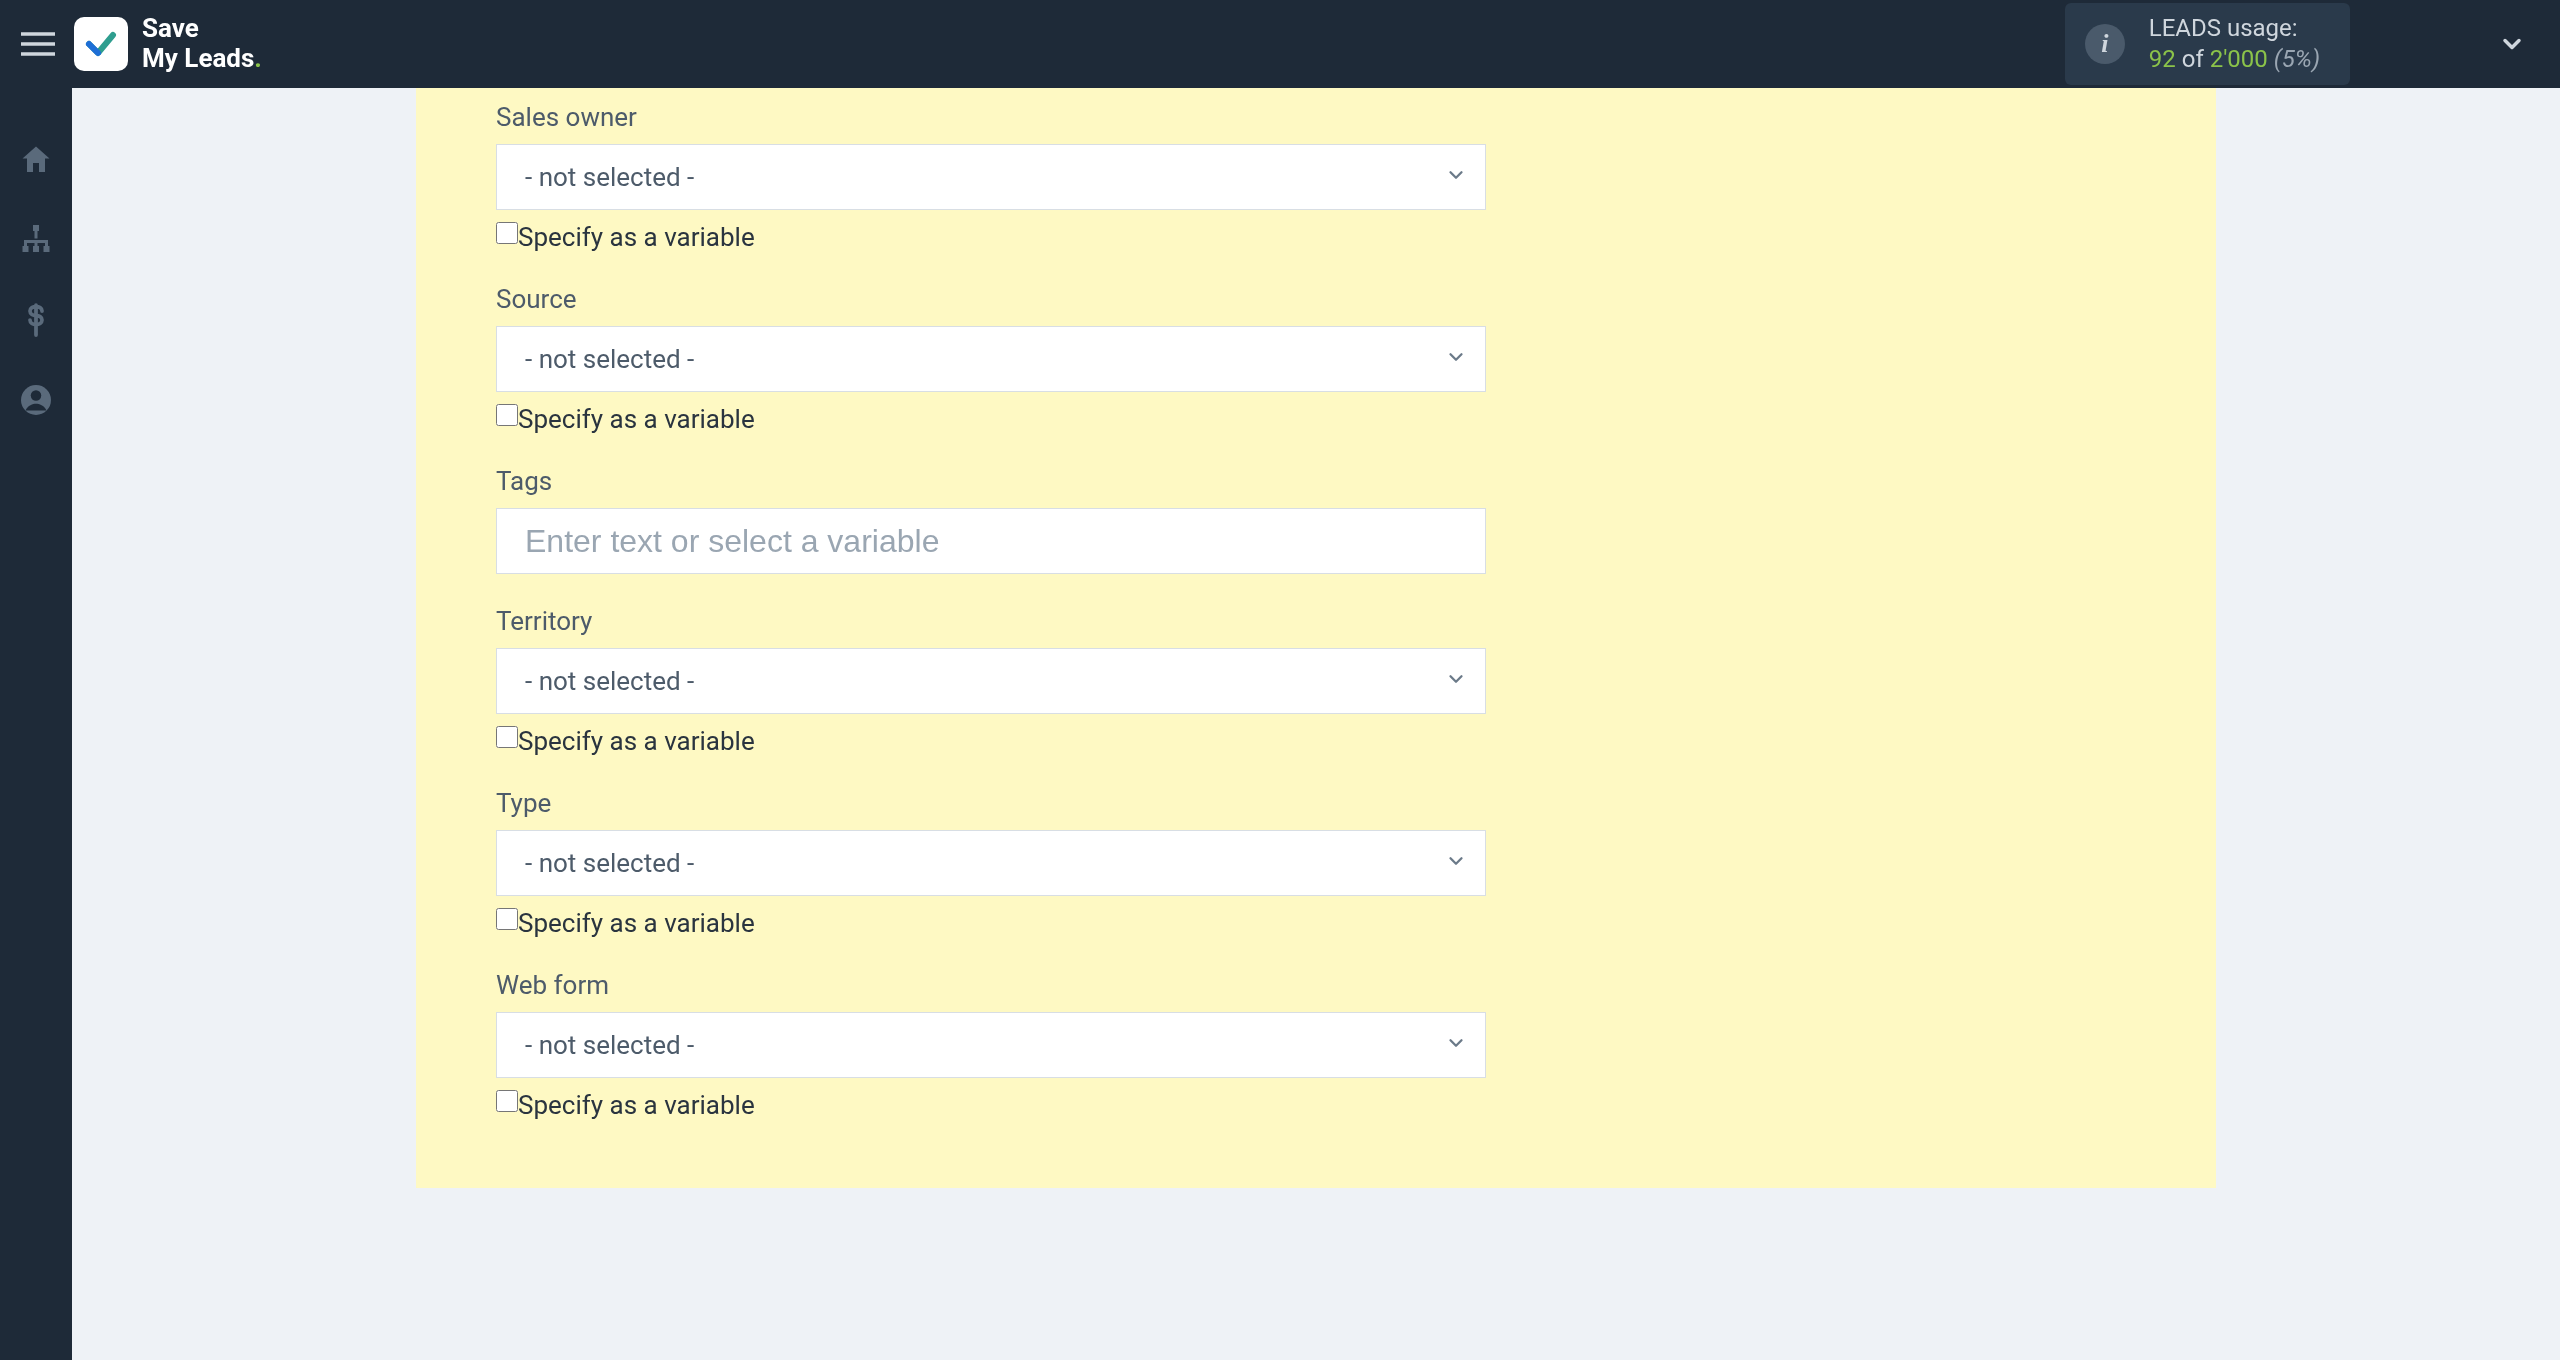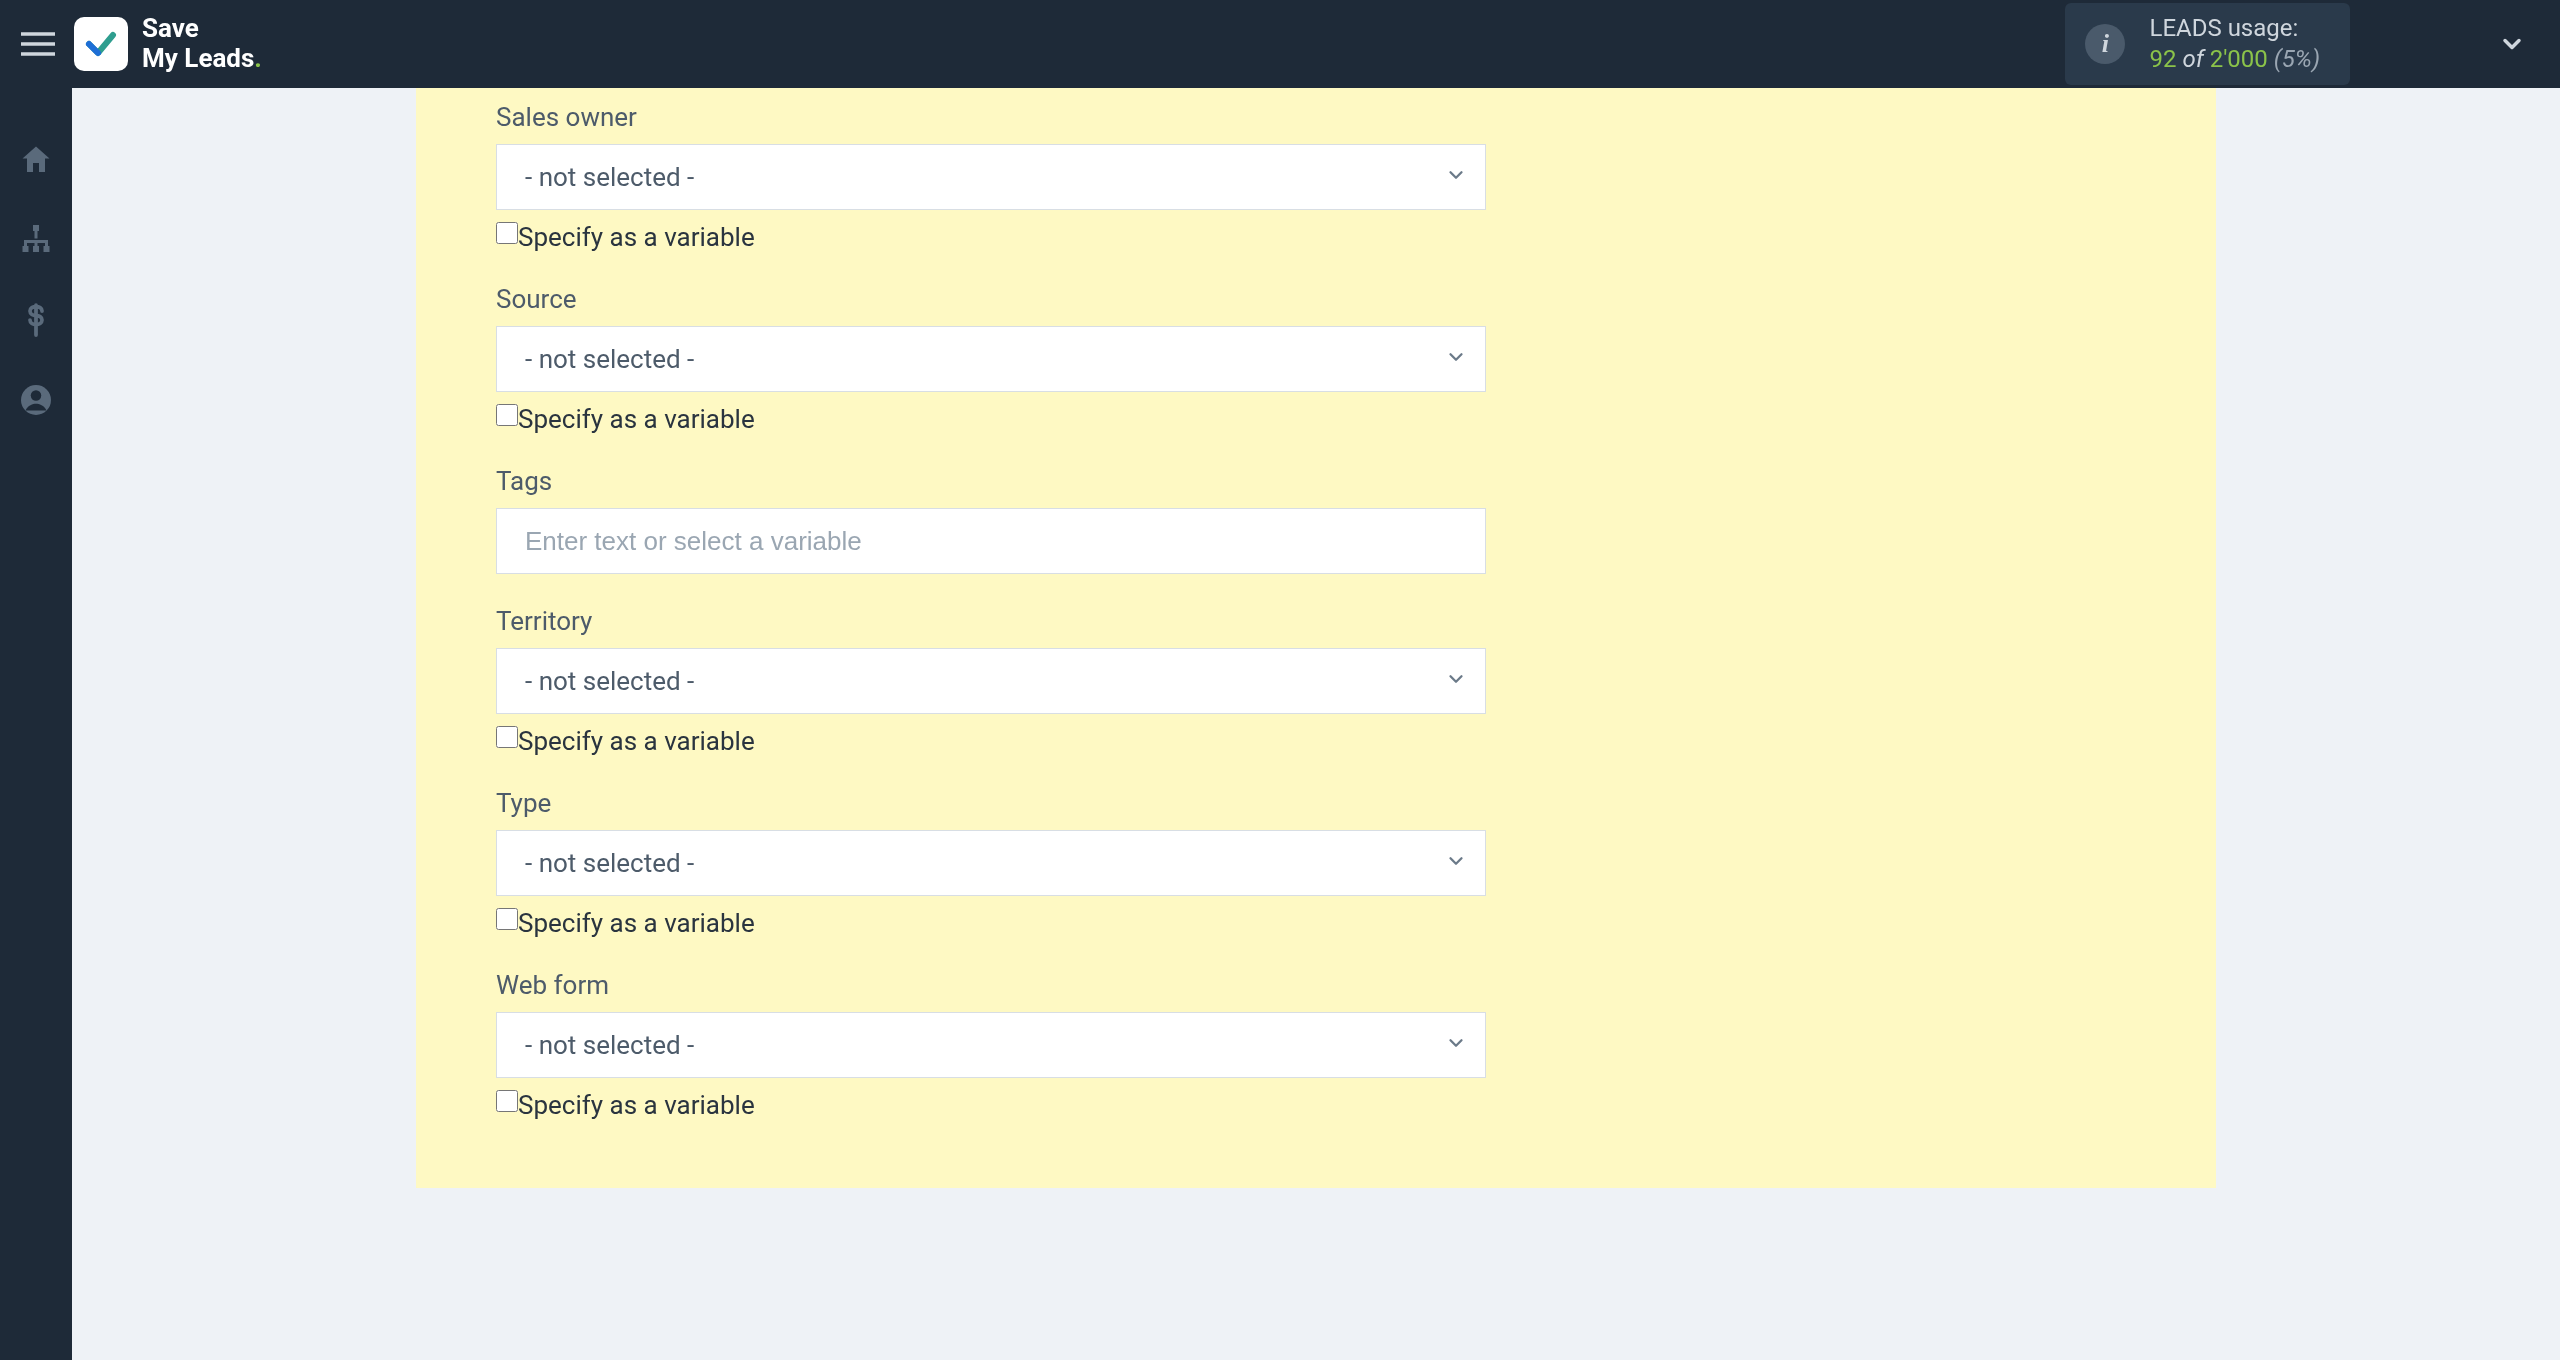--- a/index.html
+++ b/index.html
@@ -55,21 +55,21 @@
   }
   .usage-icon {
     width: 40px; height: 40px; border-radius: 50%;
     background: #4a5a6b;
     color: #cfd6dd; font-weight: 900; font-family: Georgia, serif;
     font-size: 26px; font-style: italic;
     display: flex; align-items: center; justify-content: center;
   }
   .usage-text { font-size: 24px; line-height: 1.3; color: #cfd6dd; }
   .usage-text .current { color: #8bc34a; }
-  .usage-text .of { font-style: italic; }
+  .usage-text .of { }
   .usage-text .total { color: #8bc34a; }
   .usage-text .pct { font-style: italic; color: #9aa6b2; }
 
   .account-wrap {
     display: flex; align-items: center; gap: 18px;
   }
   .account-avatar {
     width: 48px; height: 48px;
     display: flex; align-items: center; justify-content: center;
   }
@@ -140,21 +140,21 @@
     position: relative;
     cursor: pointer;
   }
   .select-like .chev {
     position: absolute; right: 18px; top: 50%; transform: translateY(-50%);
     color: #6b7a89;
   }
   .text-input { cursor: text; }
   .text-input input {
     width: 100%; border: none; outline: none;
-    font-size: 26px; color: #4d5b6a; background: transparent;
+    font-size: 32px; color: #4d5b6a; background: transparent;
   }
   .text-input input::placeholder { color: #9aa6b2; }
 
   .var-row {
     display: flex; align-items: flex-start; 
     margin-top: 12px;
     font-size: 26px;
     color: #2a343f;
   }
   .var-row input[type="checkbox"] {

